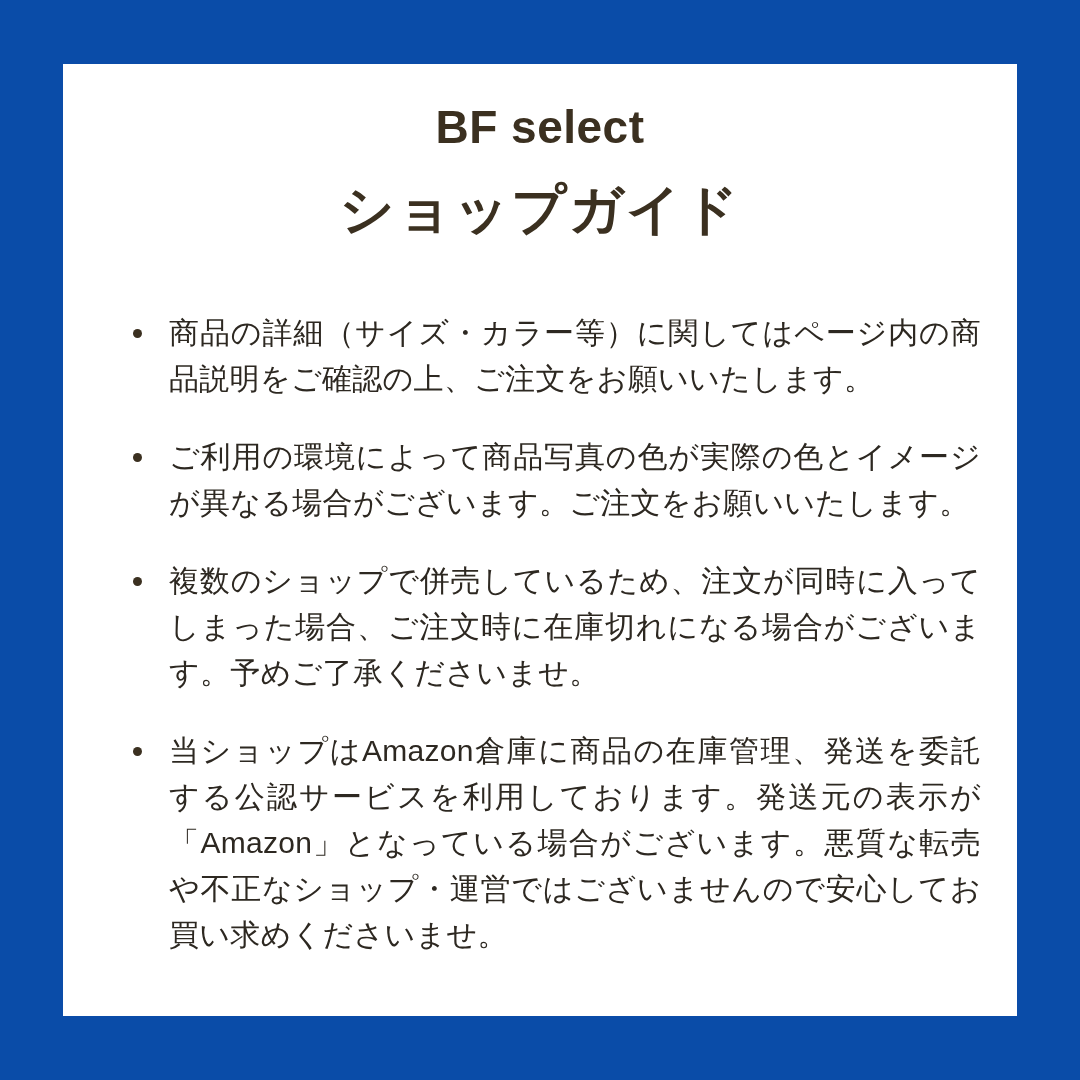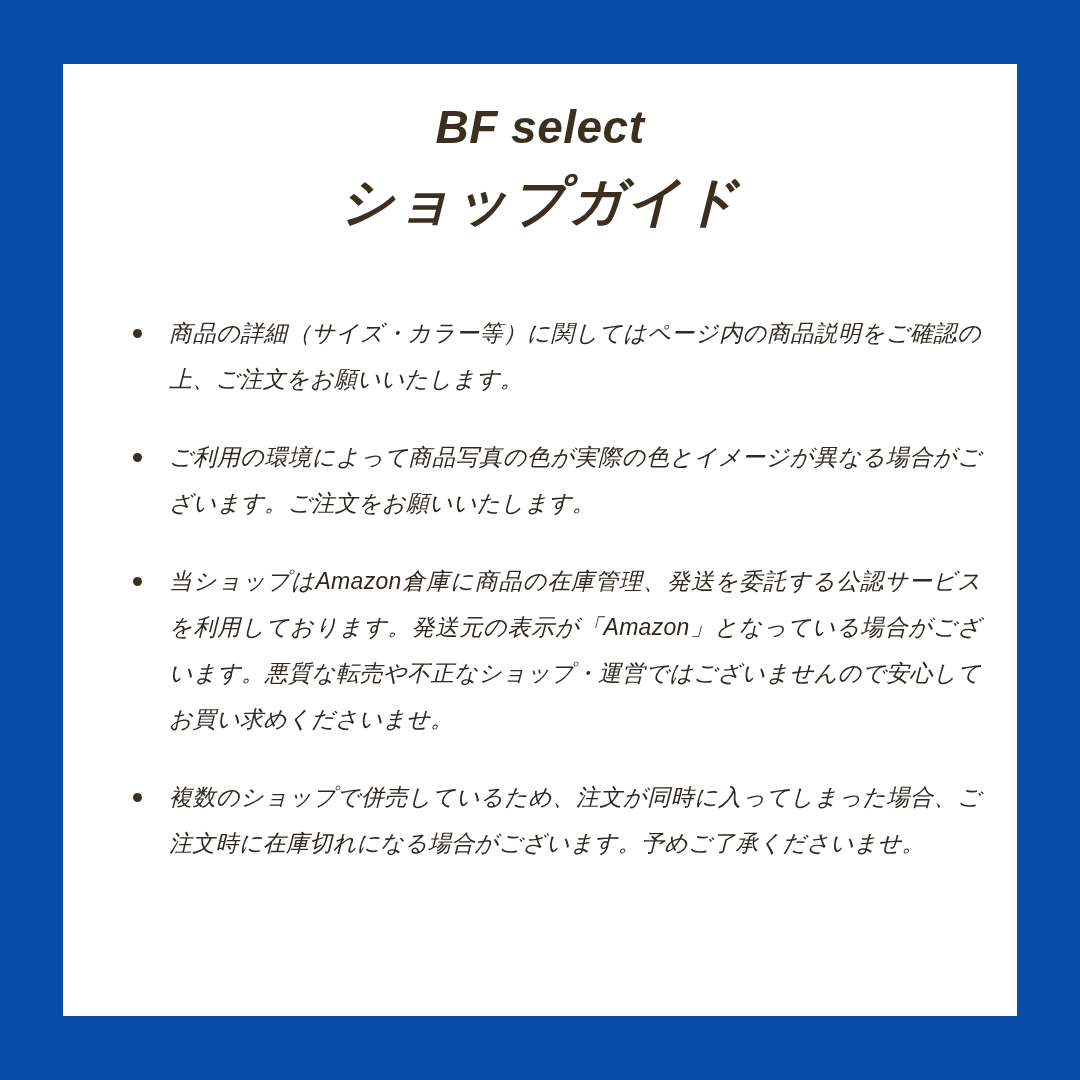--- a/index.html
+++ b/index.html
@@ -13,21 +13,20 @@
     background: #0a4ca8;
     font-family: "Liberation Sans", "DejaVu Sans", sans-serif;
     overflow: hidden;
   }
   #page {
     position: relative;
     width: 1080px;
     height: 848px;
     background: #0a4ca8;
     box-sizing: border-box;
-    font-style: italic;
   }
   #card {
     position: absolute;
     left: 63px;
     top: 64px;
     width: 954px;
     height: 952px;
     background: #ffffff;
     box-sizing: border-box;
     overflow: hidden;
@@ -47,37 +46,37 @@
     color: #3b3020;
     line-height: 1.28;
   }
   .title-line-2 {
     display: block;
     font-size: 54px;
     font-weight: 700;
     letter-spacing: 2px;
     color: #3b3020;
     line-height: 1.30;
-    margin-top: 9px;
+    margin-top: 17px;
   }
   #bullet-list {
     position: absolute;
     left: 58px;
     top: 246px;
     width: 860px;
     margin: 0;
     padding: 0;
     list-style: none;
   }
   .bullet-item {
     position: relative;
     padding-left: 48px;
     margin-bottom: 32px;
     color: #2d2821;
-    font-size: 23px;
+    font-size: 30px;
     line-height: 46px;
     letter-spacing: 0.3px;
     text-align: justify;
     text-justify: inter-character;
   }
   .bullet-item:last-child {
     margin-bottom: 0;
   }
   .bullet-dot {
     position: absolute;
@@ -108,22 +107,22 @@
       <li class="bullet-item" style="color: rgb(45, 40, 33);">
         <span class="bullet-dot" style="background: rgb(59, 48, 32);"></span>
         <span class="bullet-text">商品の詳細（サイズ・カラー等）に関してはページ内の商品説明をご確認の上、ご注文をお願いいたします。</span>
       </li>
       <li class="bullet-item" style="color: rgb(45, 40, 33);">
         <span class="bullet-dot" style="background: rgb(59, 48, 32);"></span>
         <span class="bullet-text">ご利用の環境によって商品写真の色が実際の色とイメージが異なる場合がございます。ご注文をお願いいたします。</span>
       </li>
       <li class="bullet-item" style="color: rgb(45, 40, 33);">
         <span class="bullet-dot" style="background: rgb(59, 48, 32);"></span>
-        <span class="bullet-text">当ショップはAmazon倉庫に商品の在庫管理、発送を委託する公認サービスを利用しております。発送元の表示が「Amazon」となっている場合がございます。悪質な転売や不正なショップ・運営ではございませんので安心してお買い求めくださいませ。</span>
+        <span class="bullet-text">複数のショップで併売しているため、注文が同時に入ってしまった場合、ご注文時に在庫切れになる場合がございます。予めご了承くださいませ。</span>
       </li>
       <li class="bullet-item" style="color: rgb(45, 40, 33);">
         <span class="bullet-dot" style="background: rgb(59, 48, 32);"></span>
-        <span class="bullet-text">複数のショップで併売しているため、注文が同時に入ってしまった場合、ご注文時に在庫切れになる場合がございます。予めご了承くださいませ。</span>
+        <span class="bullet-text">当ショップはAmazon倉庫に商品の在庫管理、発送を委託する公認サービスを利用しております。発送元の表示が「Amazon」となっている場合がございます。悪質な転売や不正なショップ・運営ではございませんので安心してお買い求めくださいませ。</span>
       </li>
     </ul>
 
   </div>
 </div>
 
 </body></html>

